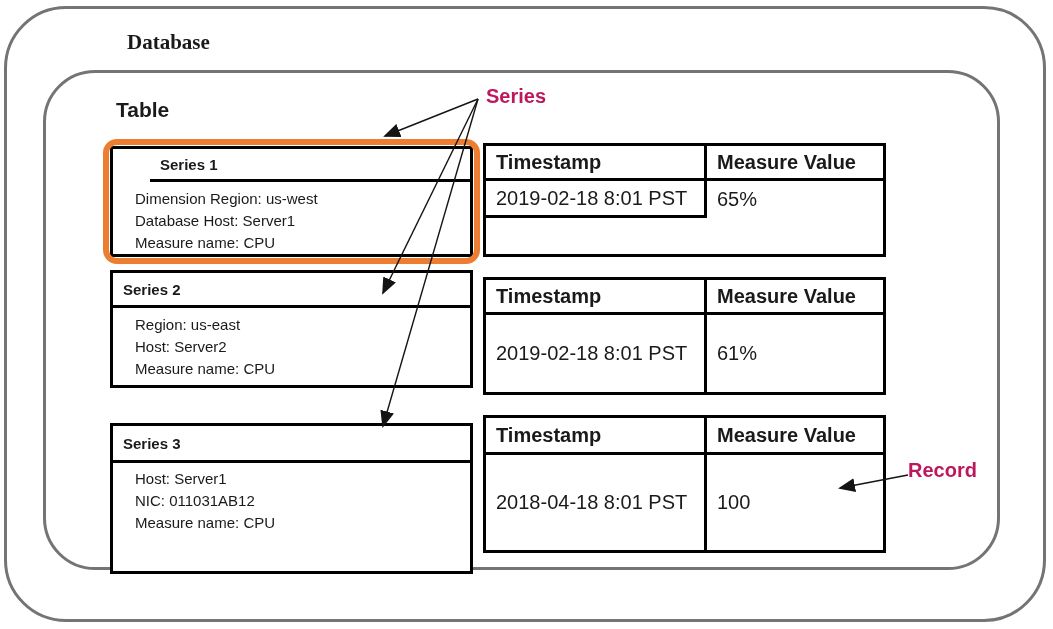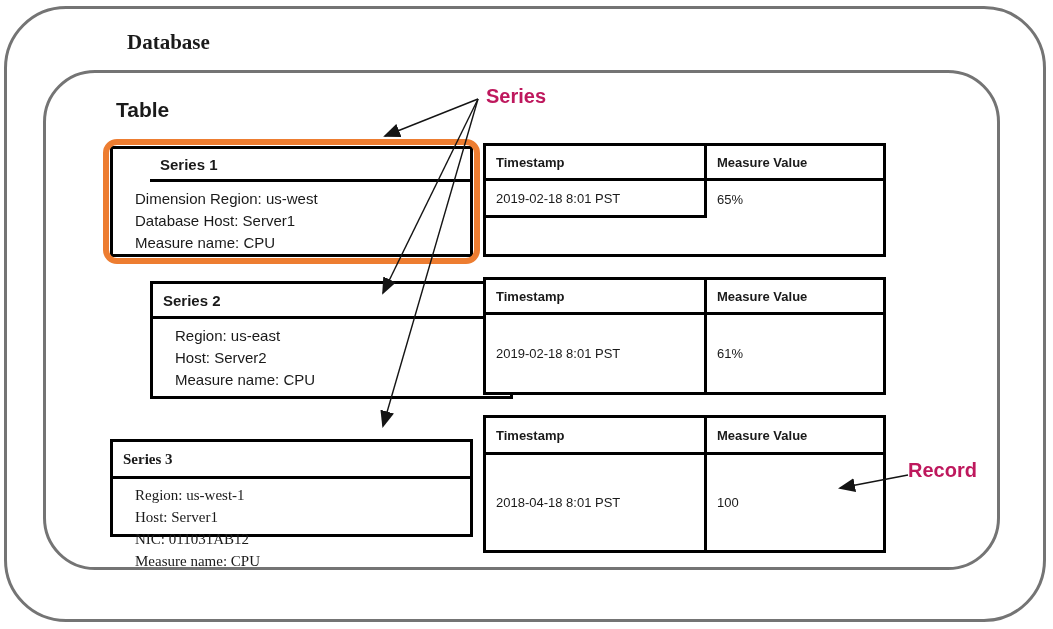--- a/index.html
+++ b/index.html
@@ -62,21 +62,21 @@
     background:#fff;
     display:grid;
     grid-template-columns:221px 1fr;
   }
   .rt.t1 { grid-template-rows:35px 37px 1fr; }
   .rt.t2 { grid-template-rows:35px 1fr; }
   .rt.t3 { grid-template-rows:37px 1fr; }
   .cell {
     display:flex; align-items:center;
     padding-left:10px;
-    font-size:13px;
+    font-size:20px;
     background:#fff;
     overflow:hidden;
     white-space:nowrap;
   }
   .cell.head { font-weight:bold; }
   .cell.ts { border-right:3px solid var(--color-line_black, #000); }
   .cell.rb { border-bottom:3px solid var(--color-line_black, #000); }
   
   .highlight {
     position:absolute;
@@ -113,39 +113,38 @@
   </div>
   <div class="rt t1" style="left:483px; top:143px; width:403px; height:114px;">
     <div class="cell head ts rb">Timestamp</div>
     <div class="cell head rb">Measure Value</div>
     <div class="cell ts rb">2019-02-18 8:01 PST</div>
     <div class="cell">65%</div>
   </div>
 
   <div class="highlight"></div>
 
-  <div class="sb t2" style="left:110px; top:281px; width:363px; height:118px;margin-left:40px;">
+  <div class="sb t2" style="left:110px; top:270px; width:363px; height:118px;">
     <div class="sb-head">Series 2</div>
     <div class="sb-body">
       <div>Region: us-east</div>
       <div>Host: Server2</div>
       <div>Measure name: CPU</div>
     </div>
   </div>
   <div class="rt t2" style="left:483px; top:277px; width:403px; height:118px;">
     <div class="cell head ts rb">Timestamp</div>
     <div class="cell head rb">Measure Value</div>
     <div class="cell ts">2019-02-18 8:01 PST</div>
     <div class="cell">61%</div>
   </div>
 
-  <div class="sb t3" style="left:110px; top:439px; width:363px; height:98px;font-family:Liberation Serif, serif;">
+  <div class="sb t3" style="left:110px; top:423px; width:363px; height:151px;">
     <div class="sb-head">Series 3</div>
     <div class="sb-body">
-      <div>Region: us-west-1</div>
       <div>Host: Server1</div>
       <div>NIC: 011031AB12</div>
       <div>Measure name: CPU</div>
     </div>
   </div>
   <div class="rt t3" style="left:483px; top:415px; width:403px; height:138px;">
     <div class="cell head ts rb">Timestamp</div>
     <div class="cell head rb">Measure Value</div>
     <div class="cell ts">2018-04-18 8:01 PST</div>
     <div class="cell">100</div>

